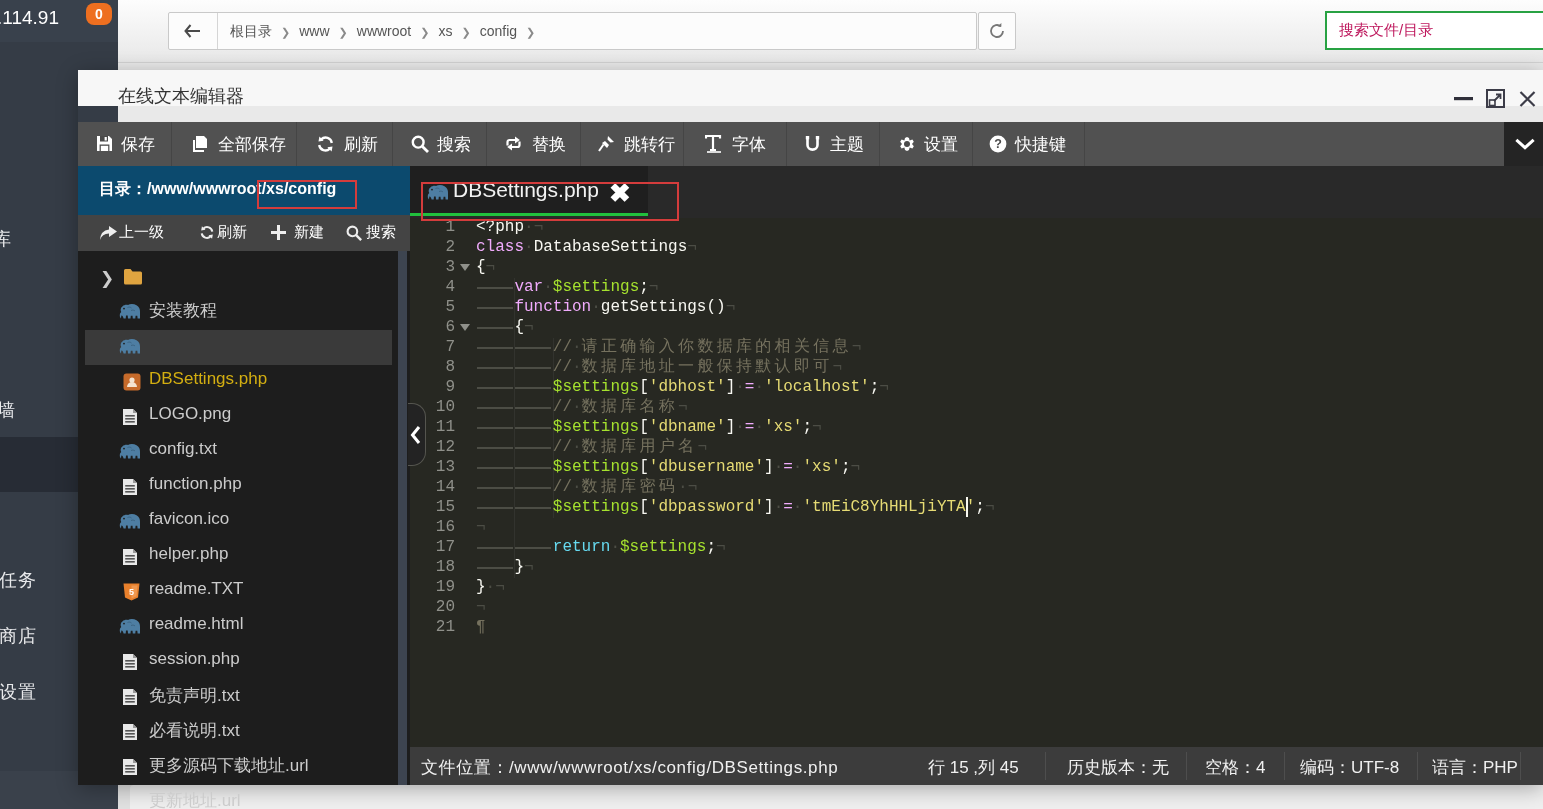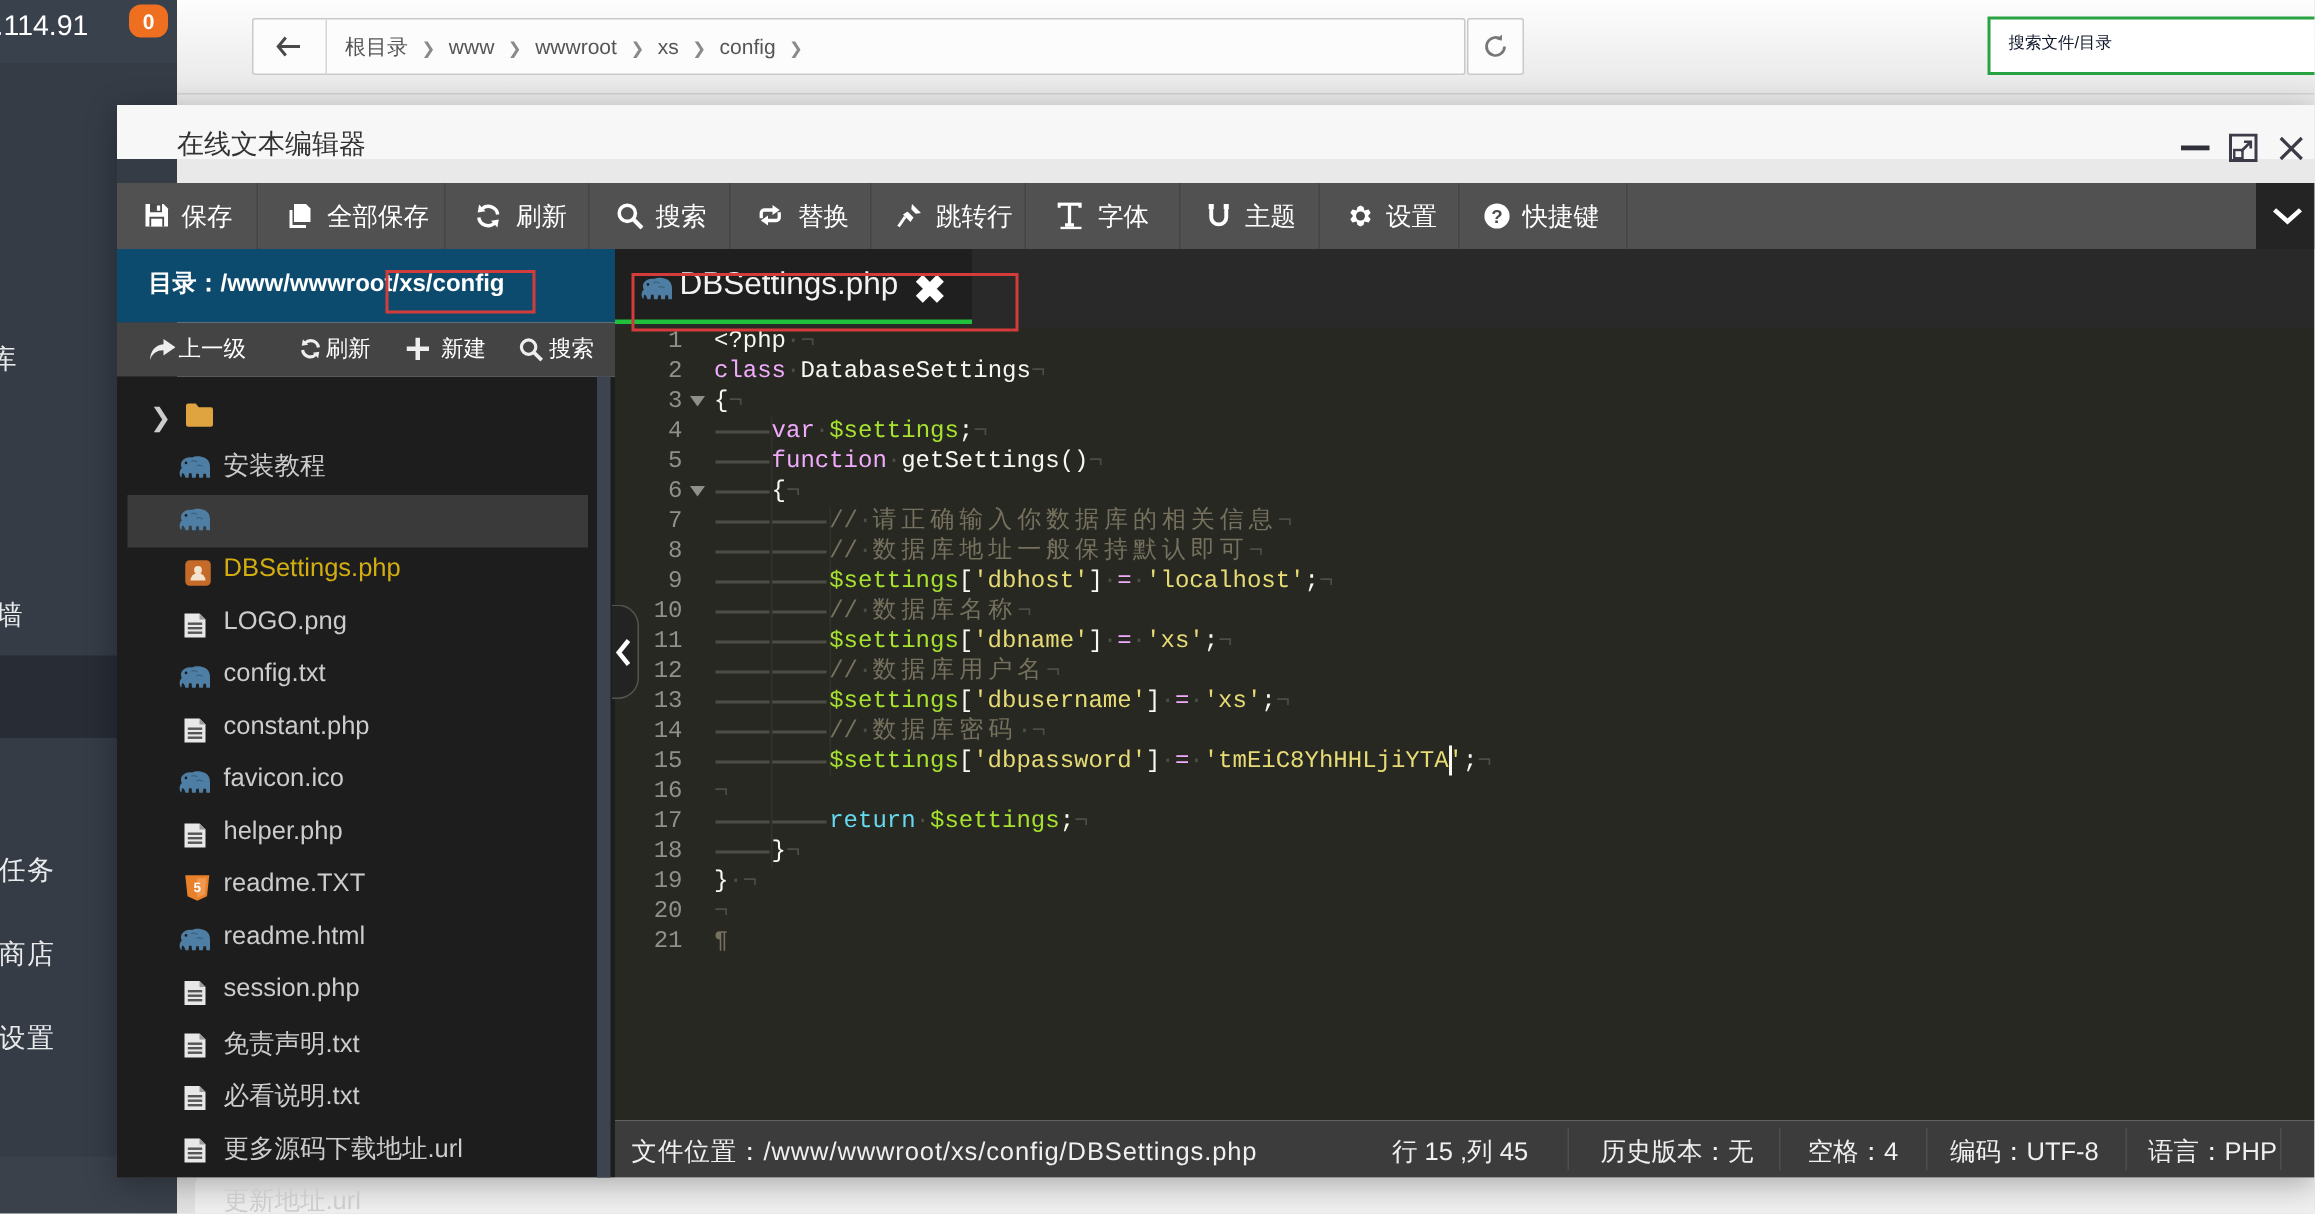--- a/index.html
+++ b/index.html
@@ -15,21 +15,21 @@
 #sidebar .mi{position:absolute;color:#e9eaec;font-size:18px;left:-6px;white-space:nowrap;letter-spacing:1px;}
 #sidebar .ft{position:absolute;left:0;top:771px;width:118px;height:38px;background:#3a414b;}
 
 #topbar{left:118px;top:0;width:1425px;height:62px;background:linear-gradient(#fdfdfd,#e8e8e8);border-bottom:1px solid #d2d2d2;}
 .bc{position:absolute;left:50px;top:12px;width:807px;height:36px;background:#fcfcfc;border:1px solid #c9c9c9;border-radius:2px;}
 .bc .bk{position:absolute;left:0;top:0;width:48px;height:36px;border-right:1px solid #d5d5d5;}
 .bc .crumbs{position:absolute;left:61px;top:0;height:36px;line-height:36px;font-size:14px;color:#555;white-space:nowrap;}
 .bc .crumbs .sep{color:#8a8a8a;font-size:11px;padding:0 9px;}
 .rfbox{position:absolute;left:860px;top:12px;width:36px;height:36px;background:#fcfcfc;border:1px solid #c9c9c9;border-radius:2px;}
 .srch{position:absolute;left:1207px;top:11px;width:250px;height:35px;background:#fff;border:2px solid #28a243;}
-.srch span{position:absolute;left:12px;top:8px;font-size:11px;color:#0f172a;}
+.srch span{position:absolute;left:12px;top:8px;font-size:15px;color:#be185d;}
 
 #modal{left:78px;top:70px;width:1465px;height:715px;box-shadow:0 4px 20px rgba(0,0,0,.30);}
 #mhead{left:0;top:0;width:1465px;height:36px;background:#f7f7f7;}
 #mhead .ttl{position:absolute;left:40px;top:14px;font-size:18px;color:#333;}
 #mtool{left:0;top:52px;width:1465px;height:44px;background:#515151;}
 .tbtn{position:absolute;top:0;height:44px;border-right:1px solid #454545;color:#fff;font-size:17px;}
 .tbtn .lbl{position:absolute;top:11px;white-space:nowrap;}
 .tbtn svg{position:absolute;top:13px;}
 #mtool .more{position:absolute;left:1426px;top:0;width:39px;height:44px;background:#242424;}
 
@@ -282,21 +282,21 @@
     <div class="trow" style="top:149px;padding-left:24px;">
         <svg width="16" height="18" style="left:44px;">
           <use href="#idoc"></use>
         </svg>
         <span class="nm">config.txt</span>
       </div>
     <div class="trow" style="top:184px;">
         <svg width="22" height="17" style="left:41px;">
           <use href="#iphp"></use>
         </svg>
-        <span class="nm">constant.php</span>
+        <span class="nm">function.php</span>
       </div>
     <div class="trow" style="top:219px;">
         <svg width="16" height="18" style="left:44px;">
           <use href="#idoc"></use>
         </svg>
         <span class="nm">favicon.ico</span>
       </div>
     <div class="trow" style="top:254px;">
         <svg width="22" height="17" style="left:41px;">
           <use href="#iphp"></use>

